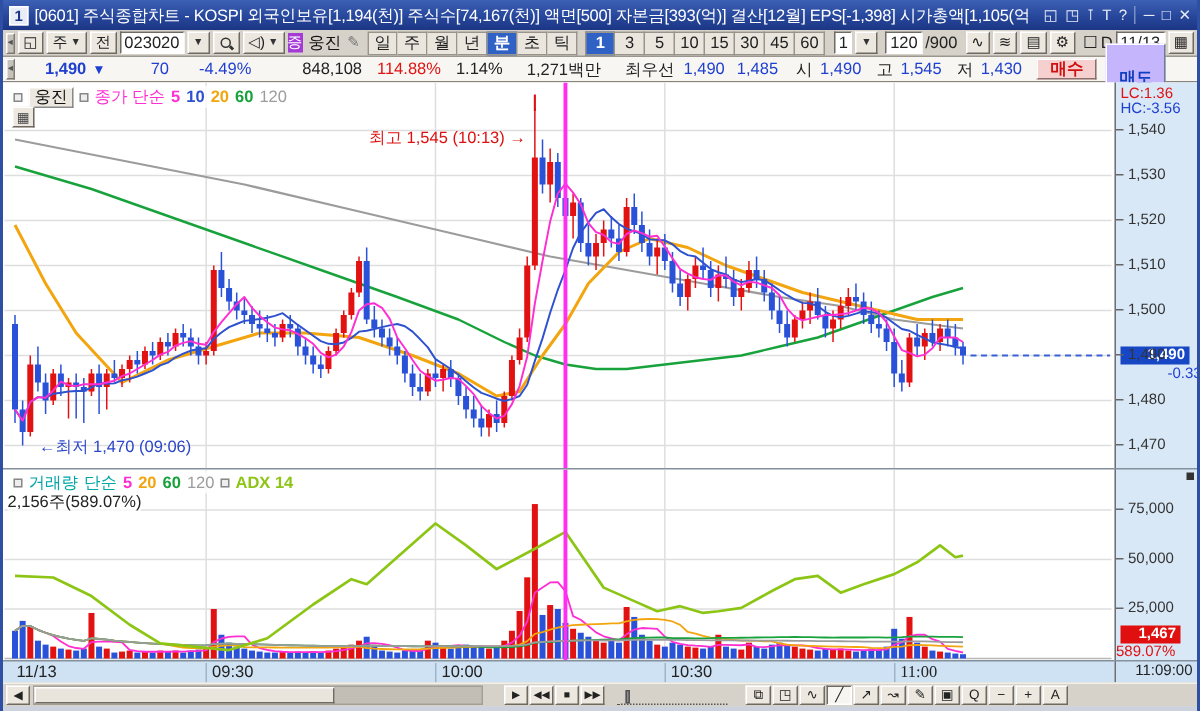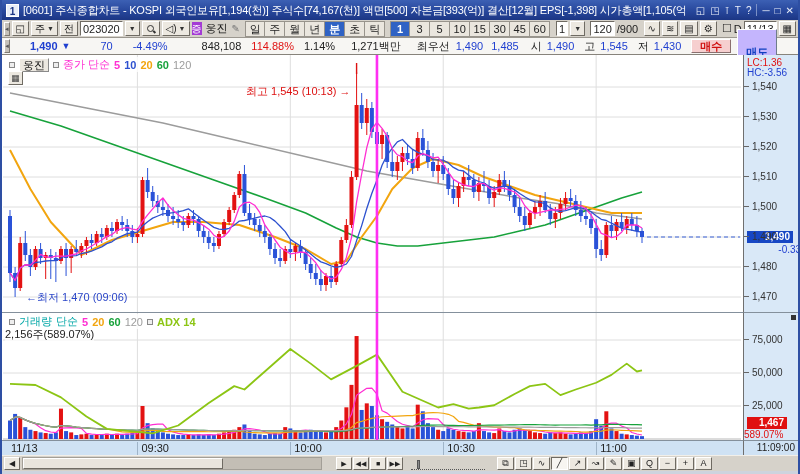--- a/index.html
+++ b/index.html
@@ -680,21 +680,21 @@
     <div class="ax-tick" style="top: 21px;"><i></i>75,000</div>
         <div class="ax-tick" style="top: 54px;"><i></i>50,000</div>
         <div class="ax-tick" style="top: 87px;"><i></i>25,000</div>
       </div>
 
     <div class="timeaxis" id="time-axis">
       <span class="tl first" style="left:6px">11/13</span>
     <span class="tl" style="left: 135.419px;">09:30</span>
         <span class="tl" style="left: 288.323px; text-align: center;">10:00</span>
         <span class="tl" style="left: 441.226px;">10:30</span>
-        <span class="tl" style="left: 594.129px;">11:00</span>
+        <span class="tl" style="left: 594.129px; font-family: Liberation Serif, serif;">11:00</span>
       </div>
     <div class="corner">11:09:00</div>
   </div>
 
   <div class="bottombar">
     <button class="sbtn">◀</button>
     <div class="strack">
       <div class="sthumb"></div>
     </div>
     <span class="replay">

